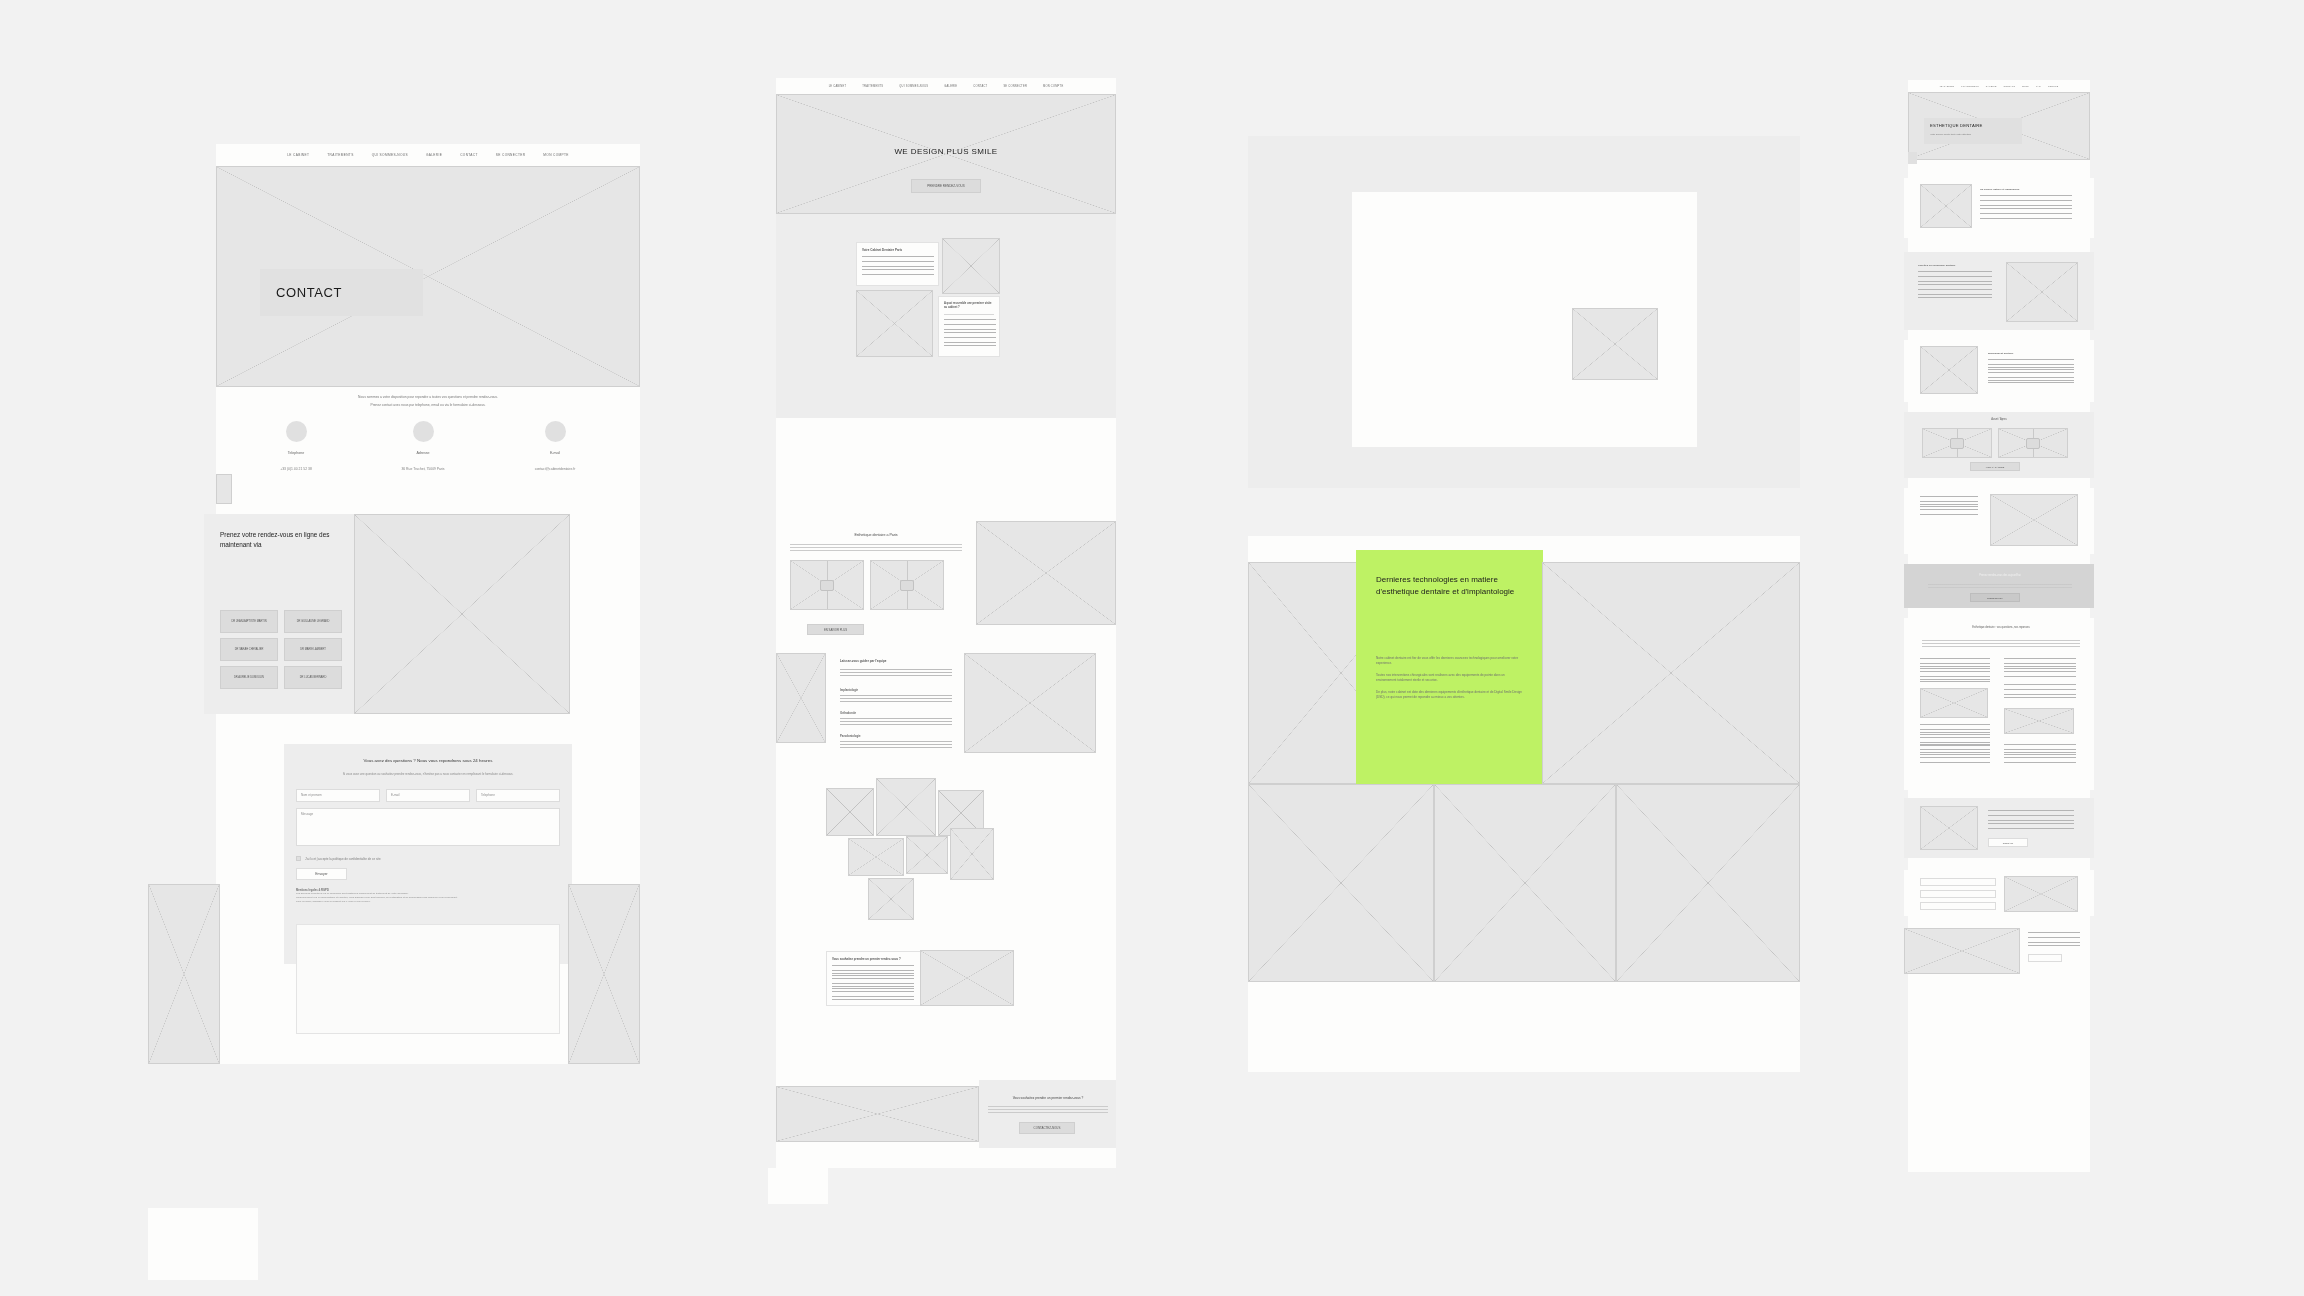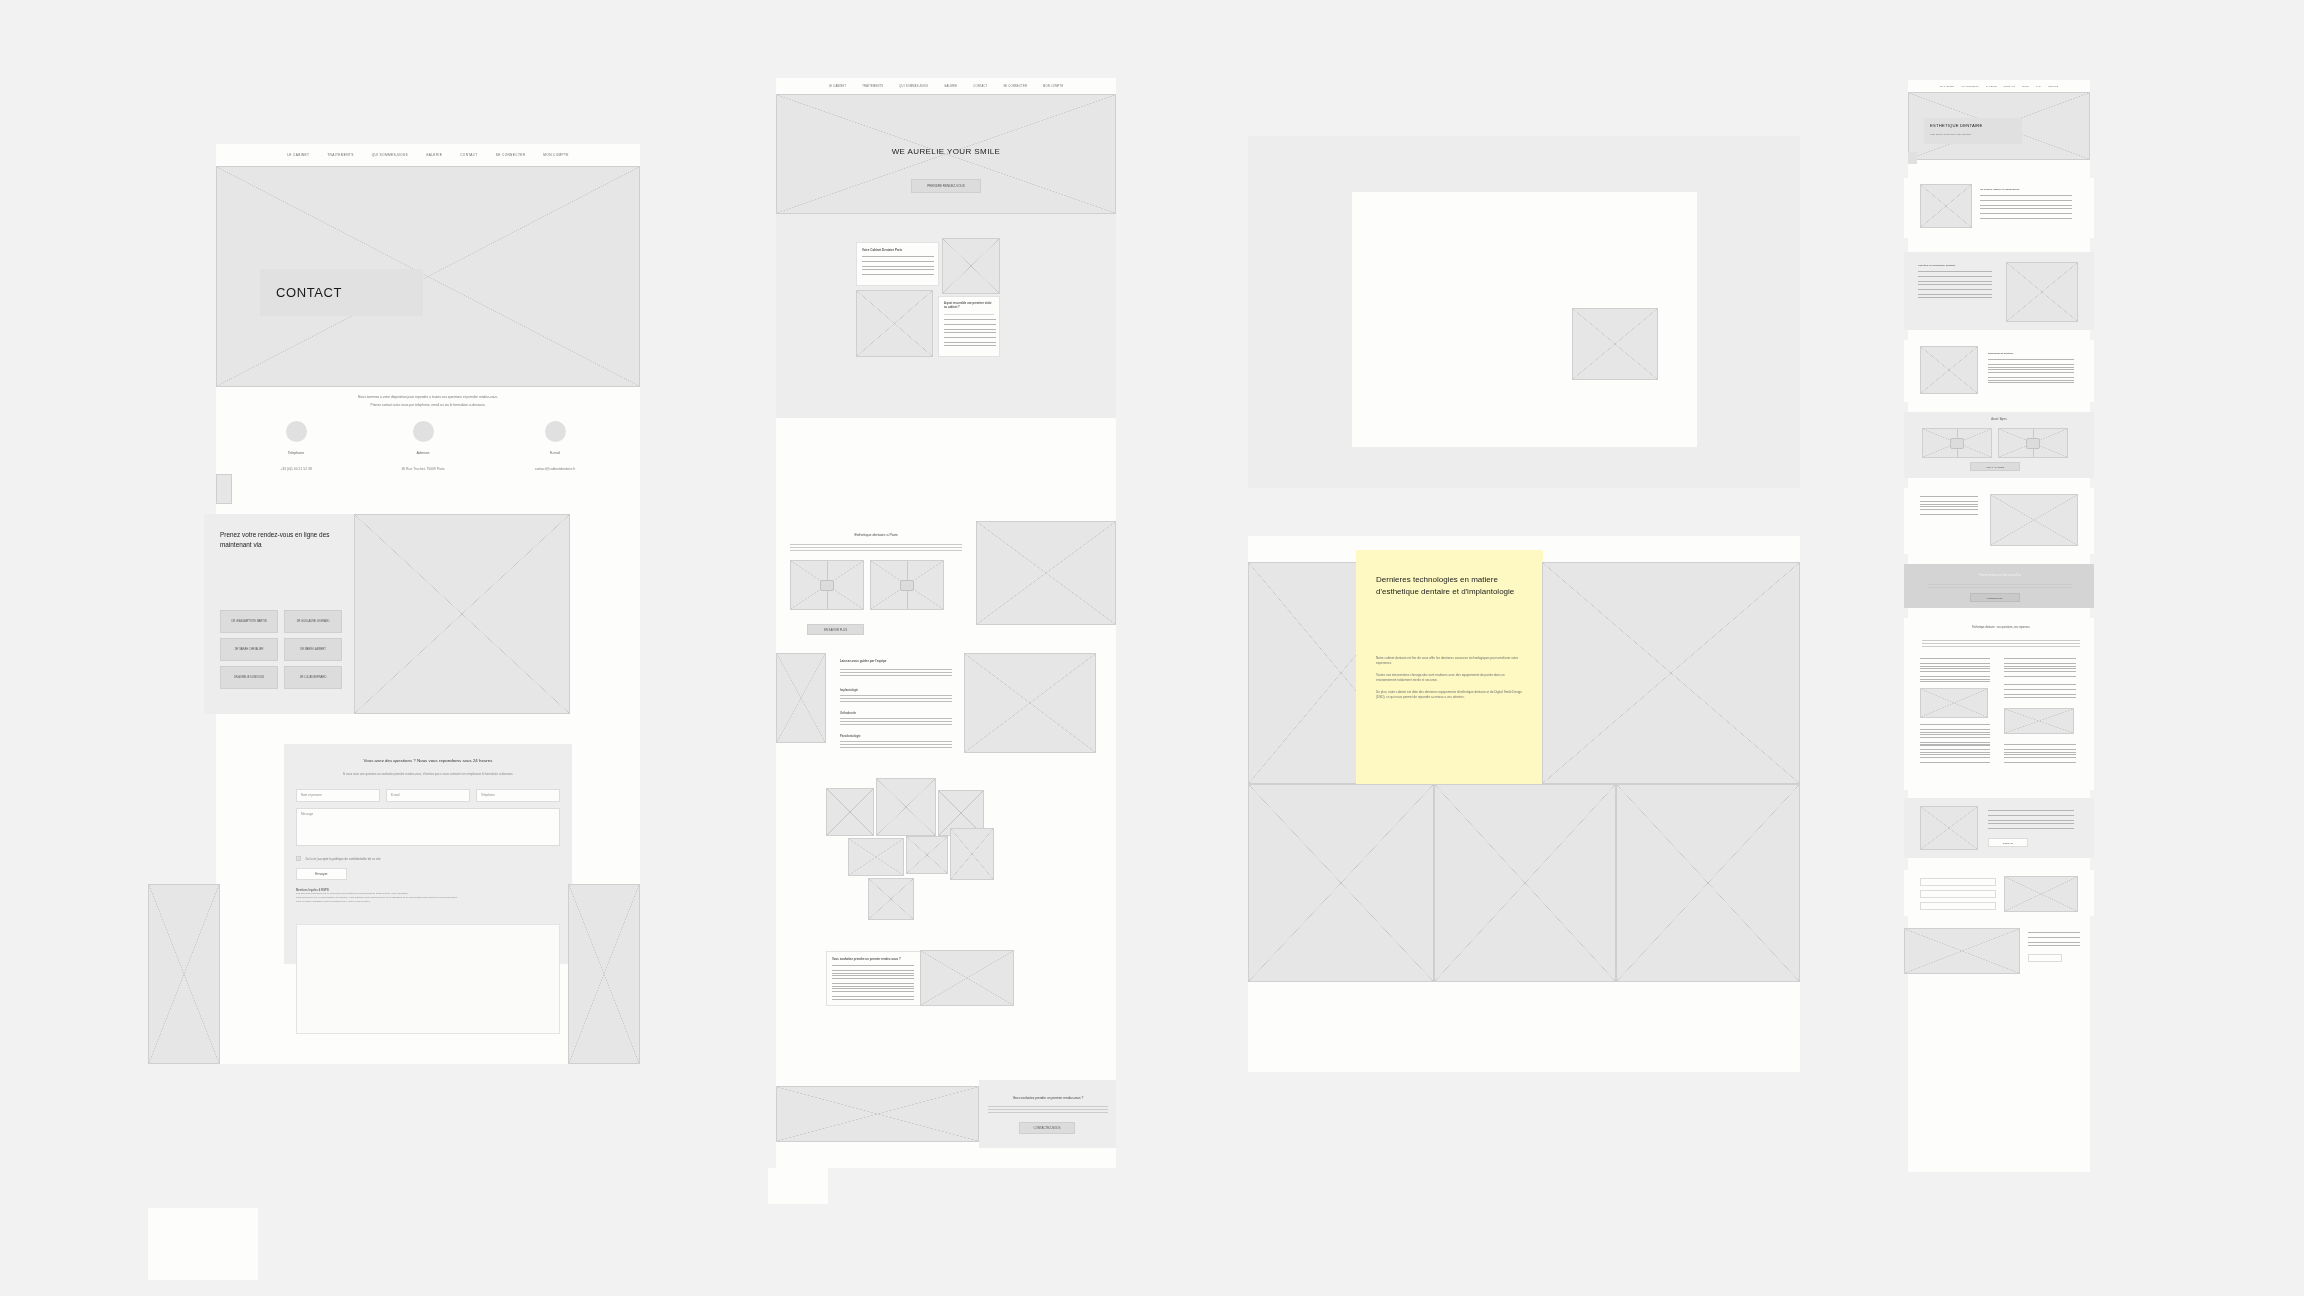--- a/index.html
+++ b/index.html
@@ -206,21 +206,21 @@
       <span>LE CABINET</span>
       <span>TRAITEMENTS</span>
       <span>QUI SOMMES-NOUS</span>
       <span>GALERIE</span>
       <span>CONTACT</span>
       <span>SE CONNECTER</span>
       <span>MON COMPTE</span>
     </div>
 
     <div class="ph" style="position:absolute;left:0;top:16px;width:340px;height:120px;"></div>
-    <div class="ctr" style="position:absolute;left:0;top:69px;width:340px;font-size:8px;letter-spacing:.4px;color:#1a1a1a;">WE AURELIE YOUR SMILE</div>
+    <div class="ctr" style="position:absolute;left:0;top:69px;width:340px;font-size:8px;letter-spacing:.4px;color:#1a1a1a;">WE DESIGN PLUS SMILE</div>
     <div class="btn" style="position:absolute;left:135px;top:101px;width:70px;height:14px;font-size:3px;">
       <span>PRENDRE RENDEZ-VOUS</span>
     </div>
 
     <div class="band" style="position:absolute;left:0;top:136px;width:340px;height:204px;"></div>
     <div style="position:absolute;left:80px;top:164px;width:83px;height:44px;background:#fdfdfc;border:1px solid #e2e2e2;padding:5px;">
       <div style="font-size:3px;font-weight:bold;color:#555;">Votre Cabinet Dentaire Paris</div>
       <div class="lines dense" style="margin-top:4px;width:72px;height:22px;"></div>
 
     </div>
@@ -288,21 +288,21 @@
   </div>
 
   <div style="position:absolute;left:1248px;top:136px;width:552px;height:1010px;">
 
     <div class="band" style="position:absolute;left:0;top:0;width:552px;height:352px;"></div>
     <div style="position:absolute;left:104px;top:56px;width:345px;height:255px;background:#fdfdfc;"></div>
     <div class="ph" style="position:absolute;left:324px;top:172px;width:86px;height:72px;"></div>
 
     <div class="page" style="left:0;top:400px;width:552px;height:270px;background:#fdfdfc;"></div>
     <div class="ph" style="position:absolute;left:0;top:426px;width:186px;height:222px;"></div>
-    <div style="position:absolute;left:108px;top:414px;width:187px;height:234px;background:#fef9c3;padding:24px 20px;">
+    <div style="position:absolute;left:108px;top:414px;width:187px;height:234px;background:#bef264;padding:24px 20px;">
       <div style="font-size:8px;line-height:12px;color:#1c1c1c;">Dernieres technologies en matiere d'esthetique dentaire et d'implantologie</div>
       <div style="margin-top:58px;">
         <div style="font-size:3.1px;line-height:5px;color:#6f6f6f;">Notre cabinet dentaire est fier de vous offrir les dernieres avancees technologiques pour ameliorer votre experience.</div>
         <div style="font-size:3.1px;line-height:5px;color:#6f6f6f;margin-top:7px;">Toutes nos interventions chirurgicales sont realisees avec des equipements de pointe dans un environnement totalement sterile et securise.</div>
         <div style="font-size:3.1px;line-height:5px;color:#6f6f6f;margin-top:7px;">De plus, notre cabinet est dote des dernieres equipements d'esthetique dentaire et de Digital Smile Design (DSD), ce qui nous permet de repondre au mieux a vos attentes.</div>
       </div>
     </div>
     <div class="ph" style="position:absolute;left:294px;top:426px;width:258px;height:222px;"></div>
 
     <div class="ph" style="position:absolute;left:0;top:648px;width:186px;height:198px;"></div>

